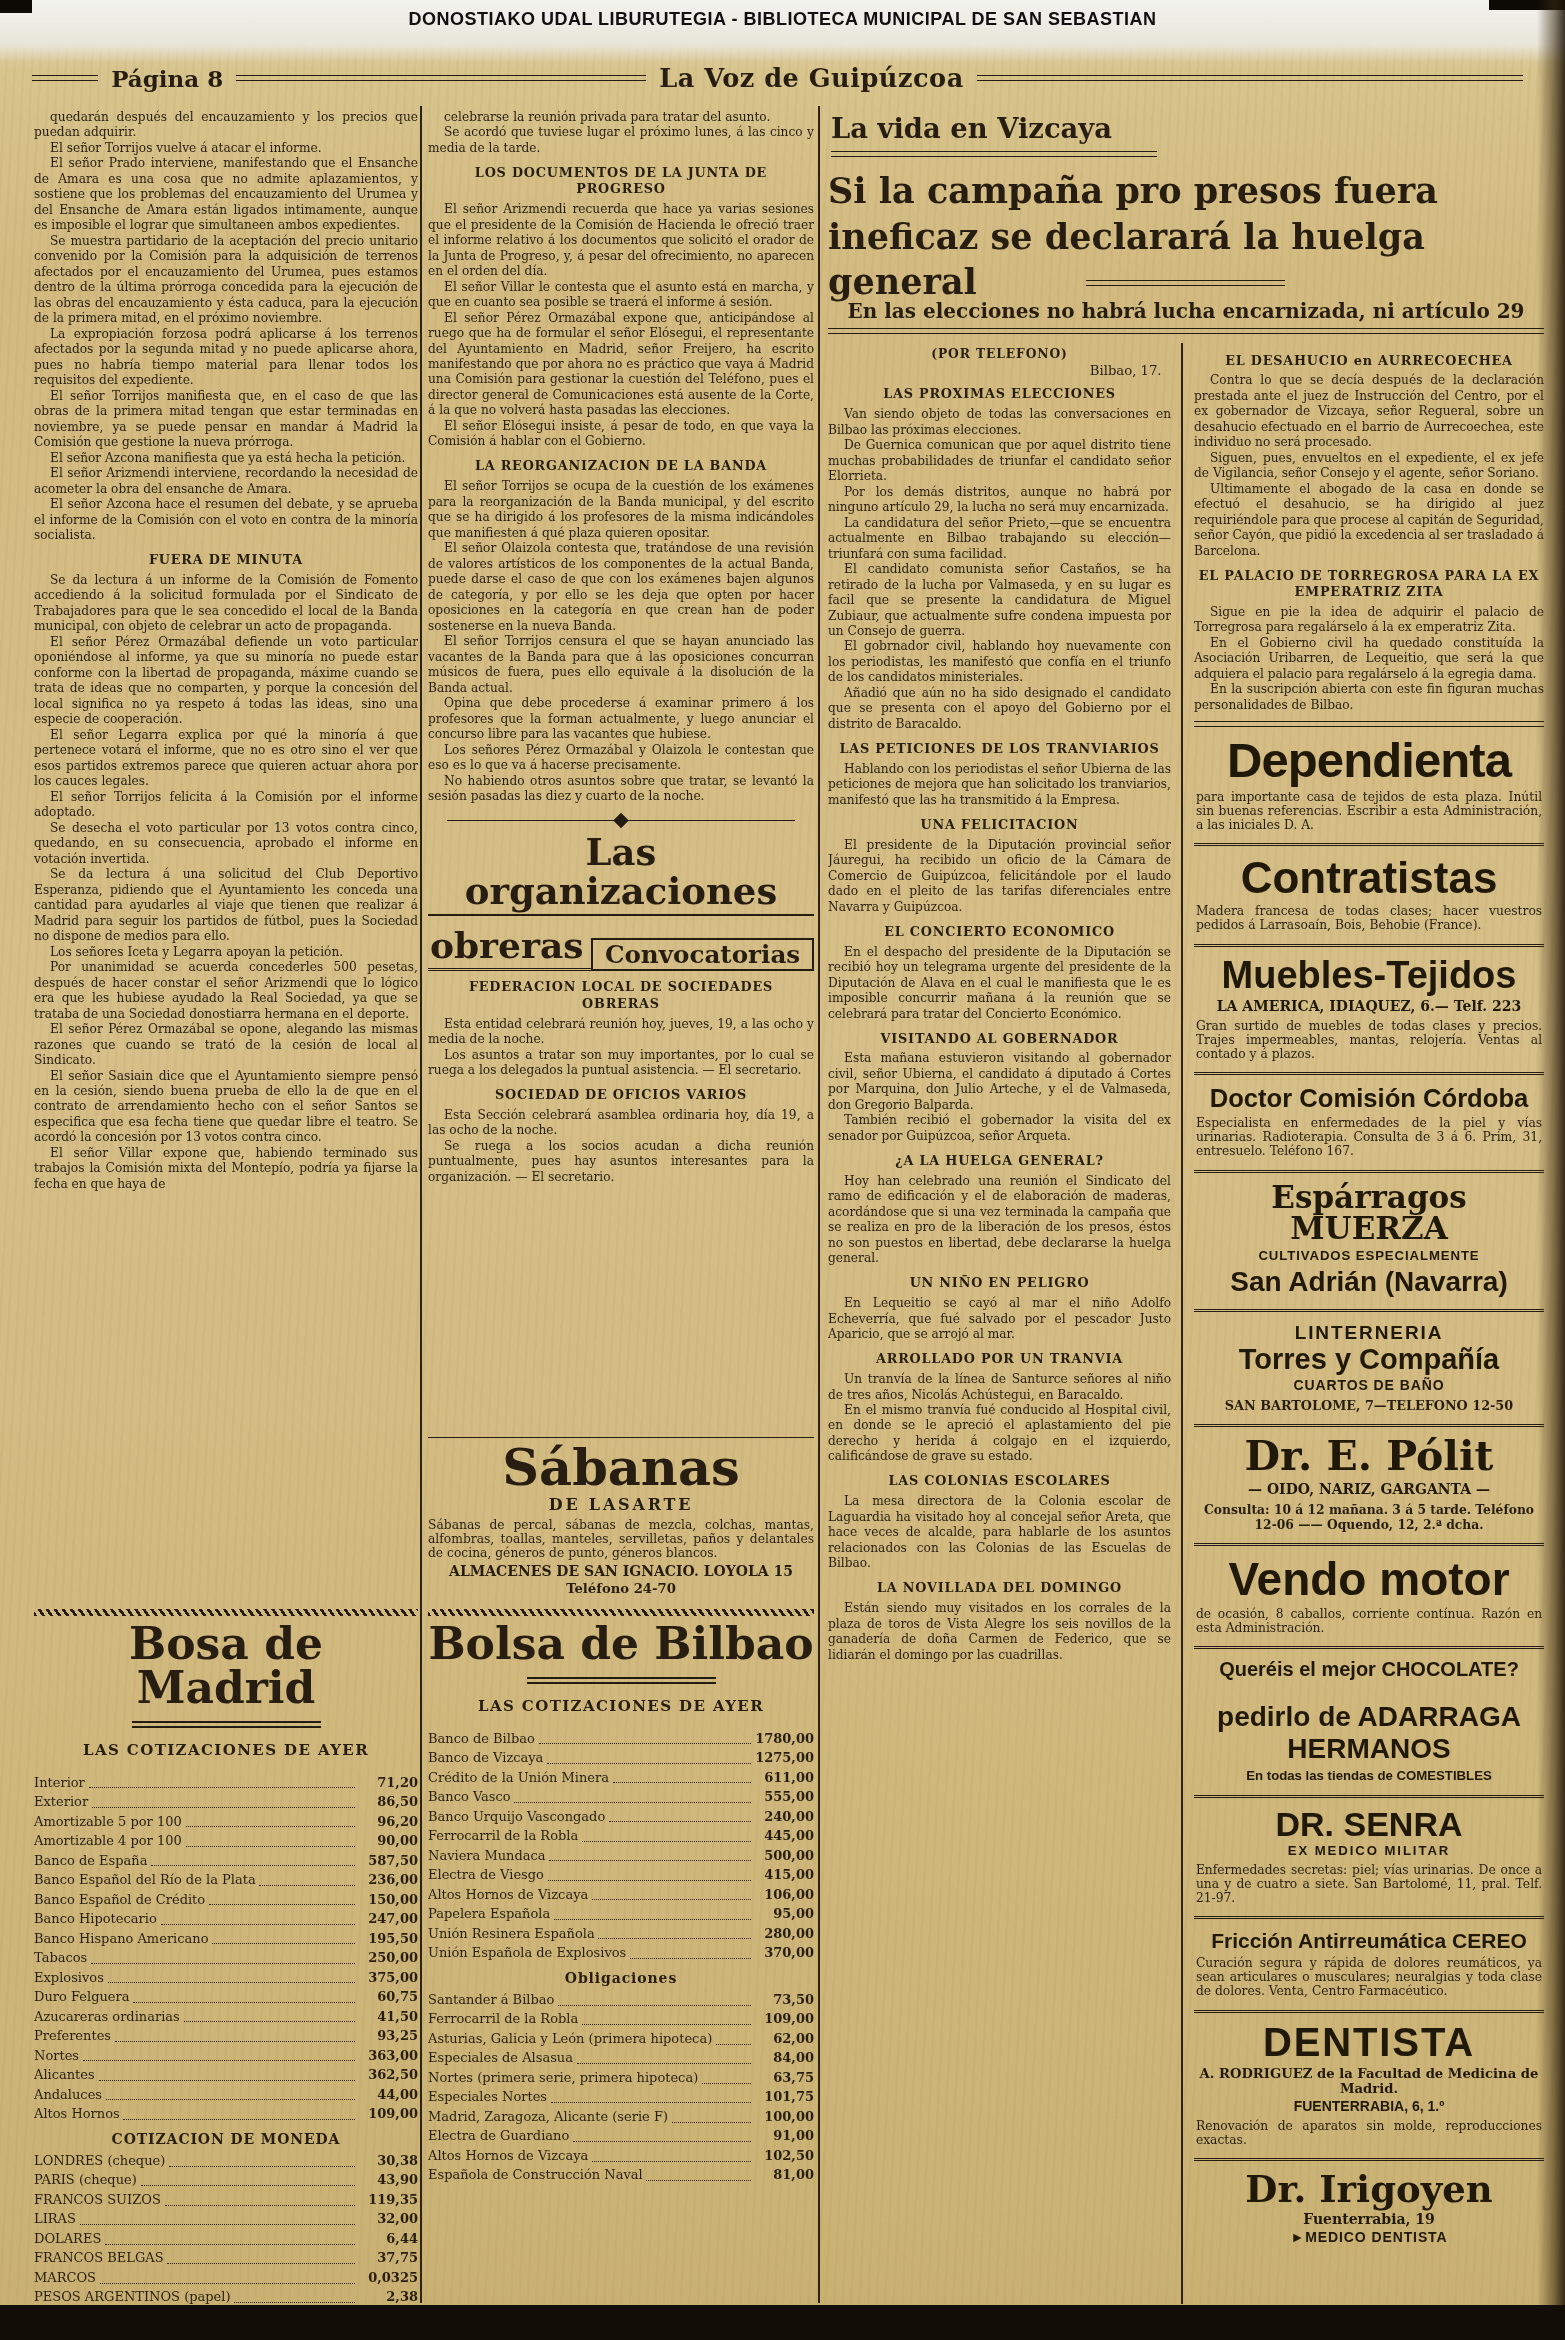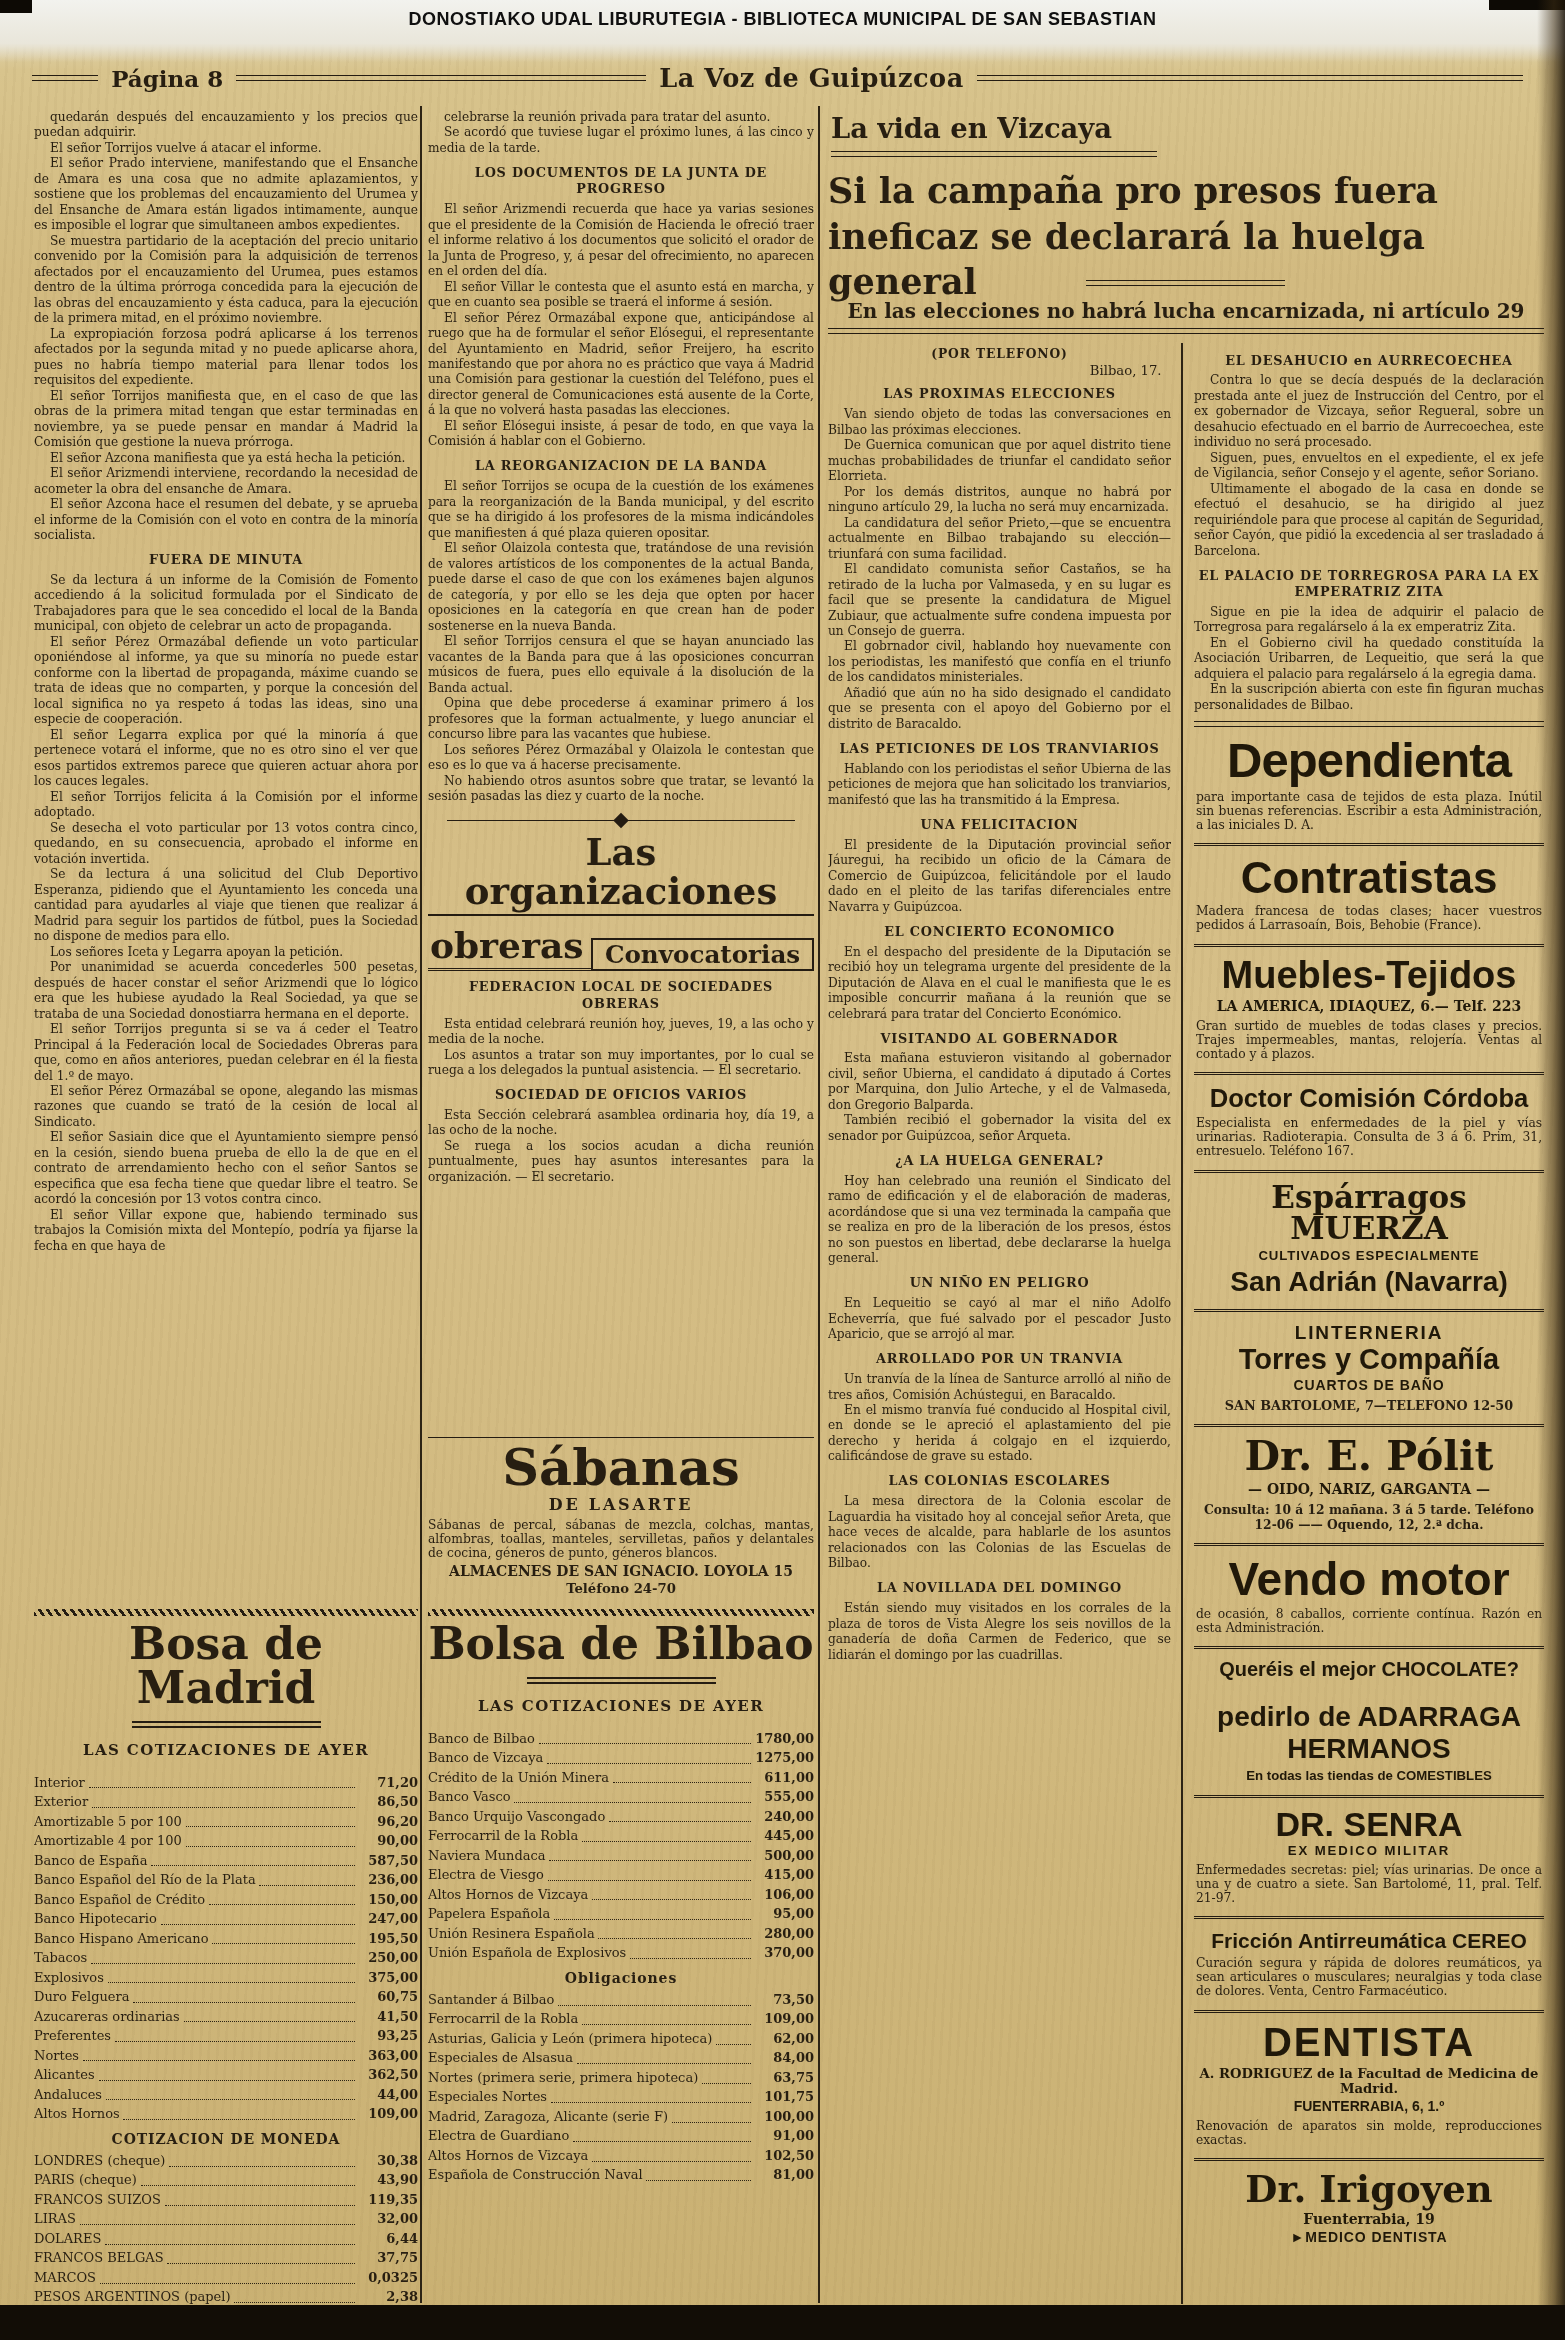--- a/index.html
+++ b/index.html
@@ -135,21 +135,20 @@
       <div class="blk p">El señor Azcona hace el resumen del debate, y se aprueba el informe de la Comisión con el voto en contra de la minoría socialista.</div>
       <div class="blk h">FUERA DE MINUTA</div>
       <div class="blk p">Se da lectura á un informe de la Comisión de Fomento accediendo á la solicitud formulada por el Sindicato de Trabajadores para que le sea concedido el local de la Banda municipal, con objeto de celebrar un acto de propaganda.</div>
       <div class="blk p">El señor Pérez Ormazábal defiende un voto particular oponiéndose al informe, ya que su minoría no puede estar conforme con la libertad de propaganda, máxime cuando se trata de ideas que no comparten, y porque la concesión del local significa no ya respeto á todas las ideas, sino una especie de cooperación.</div>
       <div class="blk p">El señor Legarra explica por qué la minoría á que pertenece votará el informe, que no es otro sino el ver que esos partidos extremos parece que quieren actuar ahora por los cauces legales.</div>
       <div class="blk p">El señor Torrijos felicita á la Comisión por el informe adoptado.</div>
       <div class="blk p">Se desecha el voto particular por 13 votos contra cinco, quedando, en su consecuencia, aprobado el informe en votación invertida.</div>
       <div class="blk p">Se da lectura á una solicitud del Club Deportivo Esperanza, pidiendo que el Ayuntamiento les conceda una cantidad para ayudarles al viaje que tienen que realizar á Madrid para seguir los partidos de fútbol, pues la Sociedad no dispone de medios para ello.</div>
       <div class="blk p">Los señores Iceta y Legarra apoyan la petición.</div>
       <div class="blk p">Por unanimidad se acuerda concederles 500 pesetas, después de hacer constar el señor Arizmendi que lo lógico era que les hubiese ayudado la Real Sociedad, ya que se trataba de una Sociedad donostiarra hermana en el deporte.</div>
-      <div class="blk p">El señor Torrijos pregunta si se va á ceder el Teatro Principal á la Federación local de Sociedades Obreras para que, como en años anteriores, puedan celebrar en él la fiesta del 1.º de mayo.</div>
       <div class="blk p">El señor Pérez Ormazábal se opone, alegando las mismas razones que cuando se trató de la cesión de local al Sindicato.</div>
       <div class="blk p">El señor Sasiain dice que el Ayuntamiento siempre pensó en la cesión, siendo buena prueba de ello la de que en el contrato de arrendamiento hecho con el señor Santos se especifica que esa fecha tiene que quedar libre el teatro. Se acordó la concesión por 13 votos contra cinco.</div>
       <div class="blk p">El señor Villar expone que, habiendo terminado sus trabajos la Comisión mixta del Montepío, podría ya fijarse la fecha en que haya de</div>
     </div>
 
   <div class="colflow" style="left:428px;top:110px;width:386px;height:1336px;">
     <div>
 
     <div class="blk p">celebrarse la reunión privada para tratar del asunto.</div>
         <div class="blk p">Se acordó que tuviese lugar el próximo lunes, á las cinco y media de la tarde.</div>
@@ -543,21 +542,21 @@
         <div class="blk h">EL CONCIERTO ECONOMICO</div>
         <div class="blk p">En el despacho del presidente de la Diputación se recibió hoy un telegrama urgente del presidente de la Diputación de Alava en el cual le manifiesta que le es imposible concurrir mañana á la reunión que se celebrará para tratar del Concierto Económico.</div>
         <div class="blk h">VISITANDO AL GOBERNADOR</div>
         <div class="blk p">Esta mañana estuvieron visitando al gobernador civil, señor Ubierna, el candidato á diputado á Cortes por Marquina, don Julio Arteche, y el de Valmaseda, don Gregorio Balparda.</div>
         <div class="blk p">También recibió el gobernador la visita del ex senador por Guipúzcoa, señor Arqueta.</div>
         <div class="blk h">¿A LA HUELGA GENERAL?</div>
         <div class="blk p">Hoy han celebrado una reunión el Sindicato del ramo de edificación y el de elaboración de maderas, acordándose que si una vez terminada la campaña que se realiza en pro de la liberación de los presos, éstos no son puestos en libertad, debe declararse la huelga general.</div>
         <div class="blk h">UN NIÑO EN PELIGRO</div>
         <div class="blk p">En Lequeitio se cayó al mar el niño Adolfo Echeverría, que fué salvado por el pescador Justo Aparicio, que se arrojó al mar.</div>
         <div class="blk h">ARROLLADO POR UN TRANVIA</div>
-        <div class="blk p">Un tranvía de la línea de Santurce arrolló al niño de tres años, Comisión Achústegui, en Baracaldo.</div>
+        <div class="blk p">Un tranvía de la línea de Santurce señores al niño de tres años, Nicolás Achústegui, en Baracaldo.</div>
         <div class="blk p">En el mismo tranvía fué conducido al Hospital civil, en donde se le apreció el aplastamiento del pie derecho y herida á colgajo en el izquierdo, calificándose de grave su estado.</div>
         <div class="blk h">LAS COLONIAS ESCOLARES</div>
         <div class="blk p">La mesa directora de la Colonia escolar de Laguardia ha visitado hoy al concejal señor Areta, que hace veces de alcalde, para hablarle de los asuntos relacionados con las Colonias de las Escuelas de Bilbao.</div>
         <div class="blk h">LA NOVILLADA DEL DOMINGO</div>
         <div class="blk p">Están siendo muy visitados en los corrales de la plaza de toros de Vista Alegre los seis novillos de la ganadería de doña Carmen de Federico, que se lidiarán el domingo por las cuadrillas.</div>
       </div>
   </div>
 
   <div class="colflow" style="left:1194px;top:344px;width:350px;height:1957px;">
     <div>

